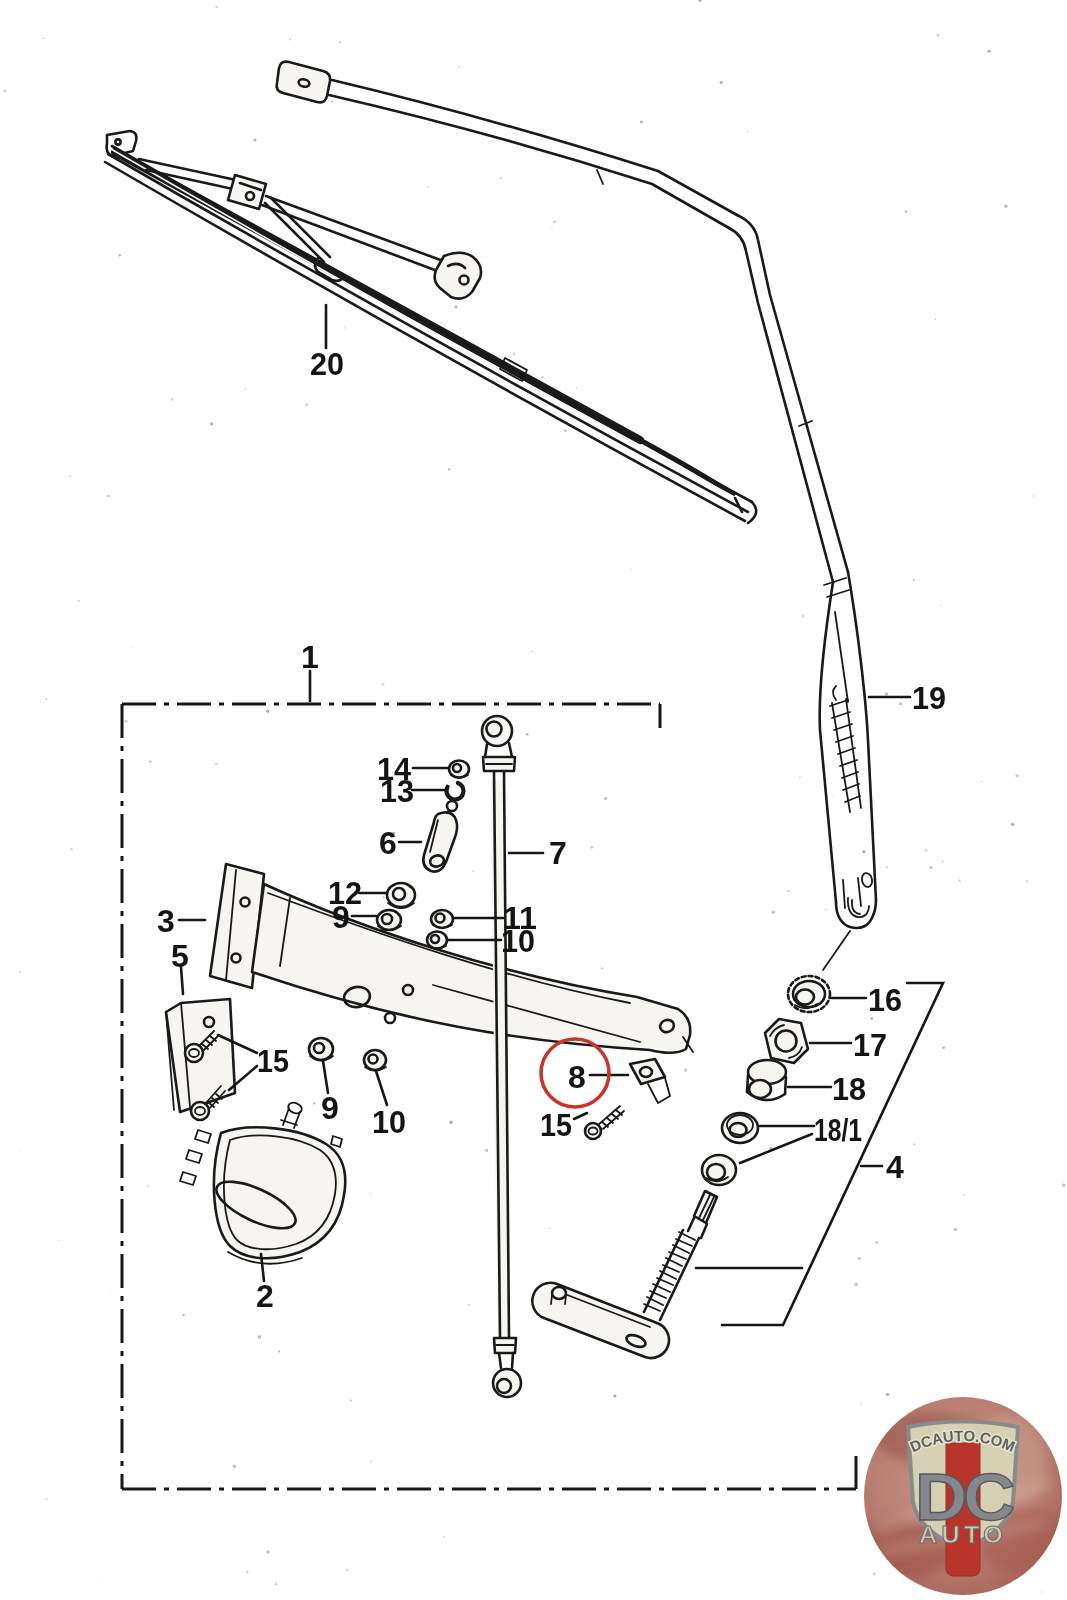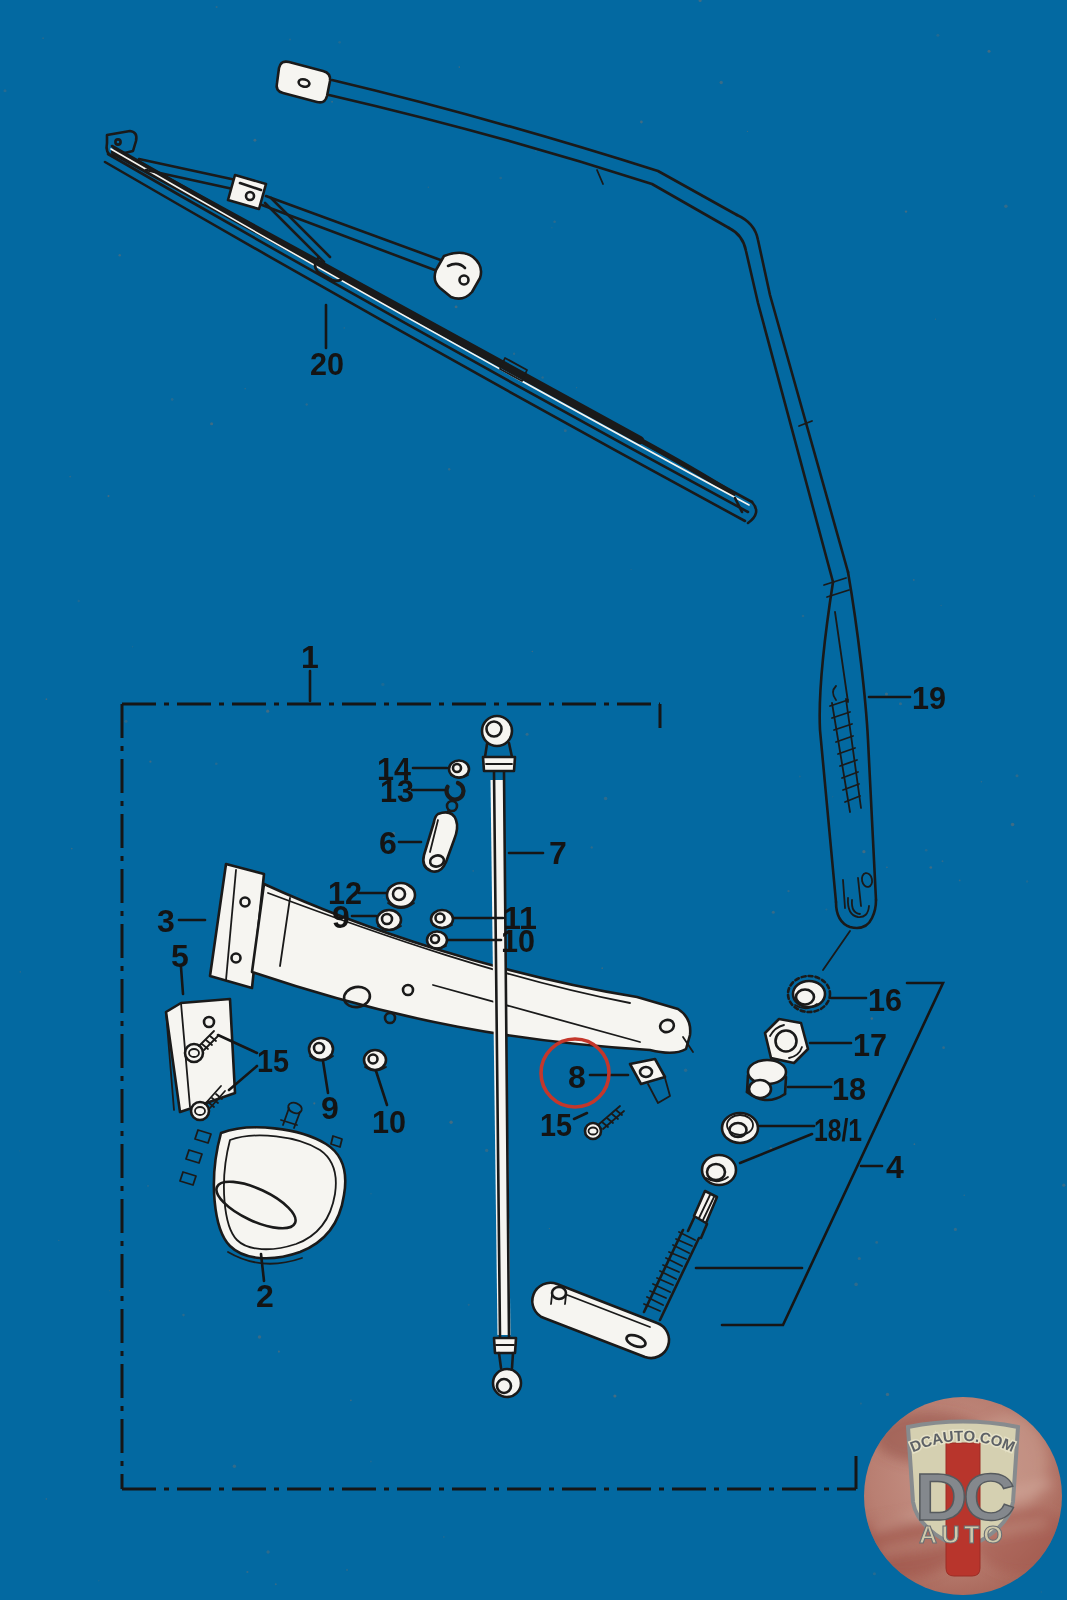--- a/index.html
+++ b/index.html
@@ -1,16 +1,16 @@
 <!DOCTYPE html>
 <html><head>
 <meta charset="utf-8">
 <style>
   html,body{margin:0;padding:0;background:#e8e6e0;}
-  .page{position:relative;width:1067px;height:1600px;background:#0369a1;overflow:hidden;
+  .page{position:relative;width:1067px;height:1600px;background:#ffffff;overflow:hidden;
         font-family:"Liberation Sans",sans-serif;}
   svg{position:absolute;left:0;top:0;}
   .art{fill:none;stroke:#1a1a1a;stroke-width:2.6;stroke-linejoin:round;stroke-linecap:round;}
   .thin{stroke-width:1.8;}
   .fillp{fill:#f6f5f1;}
   .leader{fill:none;stroke:#161616;stroke-width:2.6;stroke-linecap:round;}
   .boxline{fill:none;stroke:#161616;stroke-width:3;stroke-dasharray:34 8 5 8;}
   .boxcorner{fill:none;stroke:#161616;stroke-width:3;}
   .lbl{font:700 32px "Liberation Sans","DejaVu Sans",sans-serif;fill:#141414;stroke:none;
        text-anchor:middle;}

